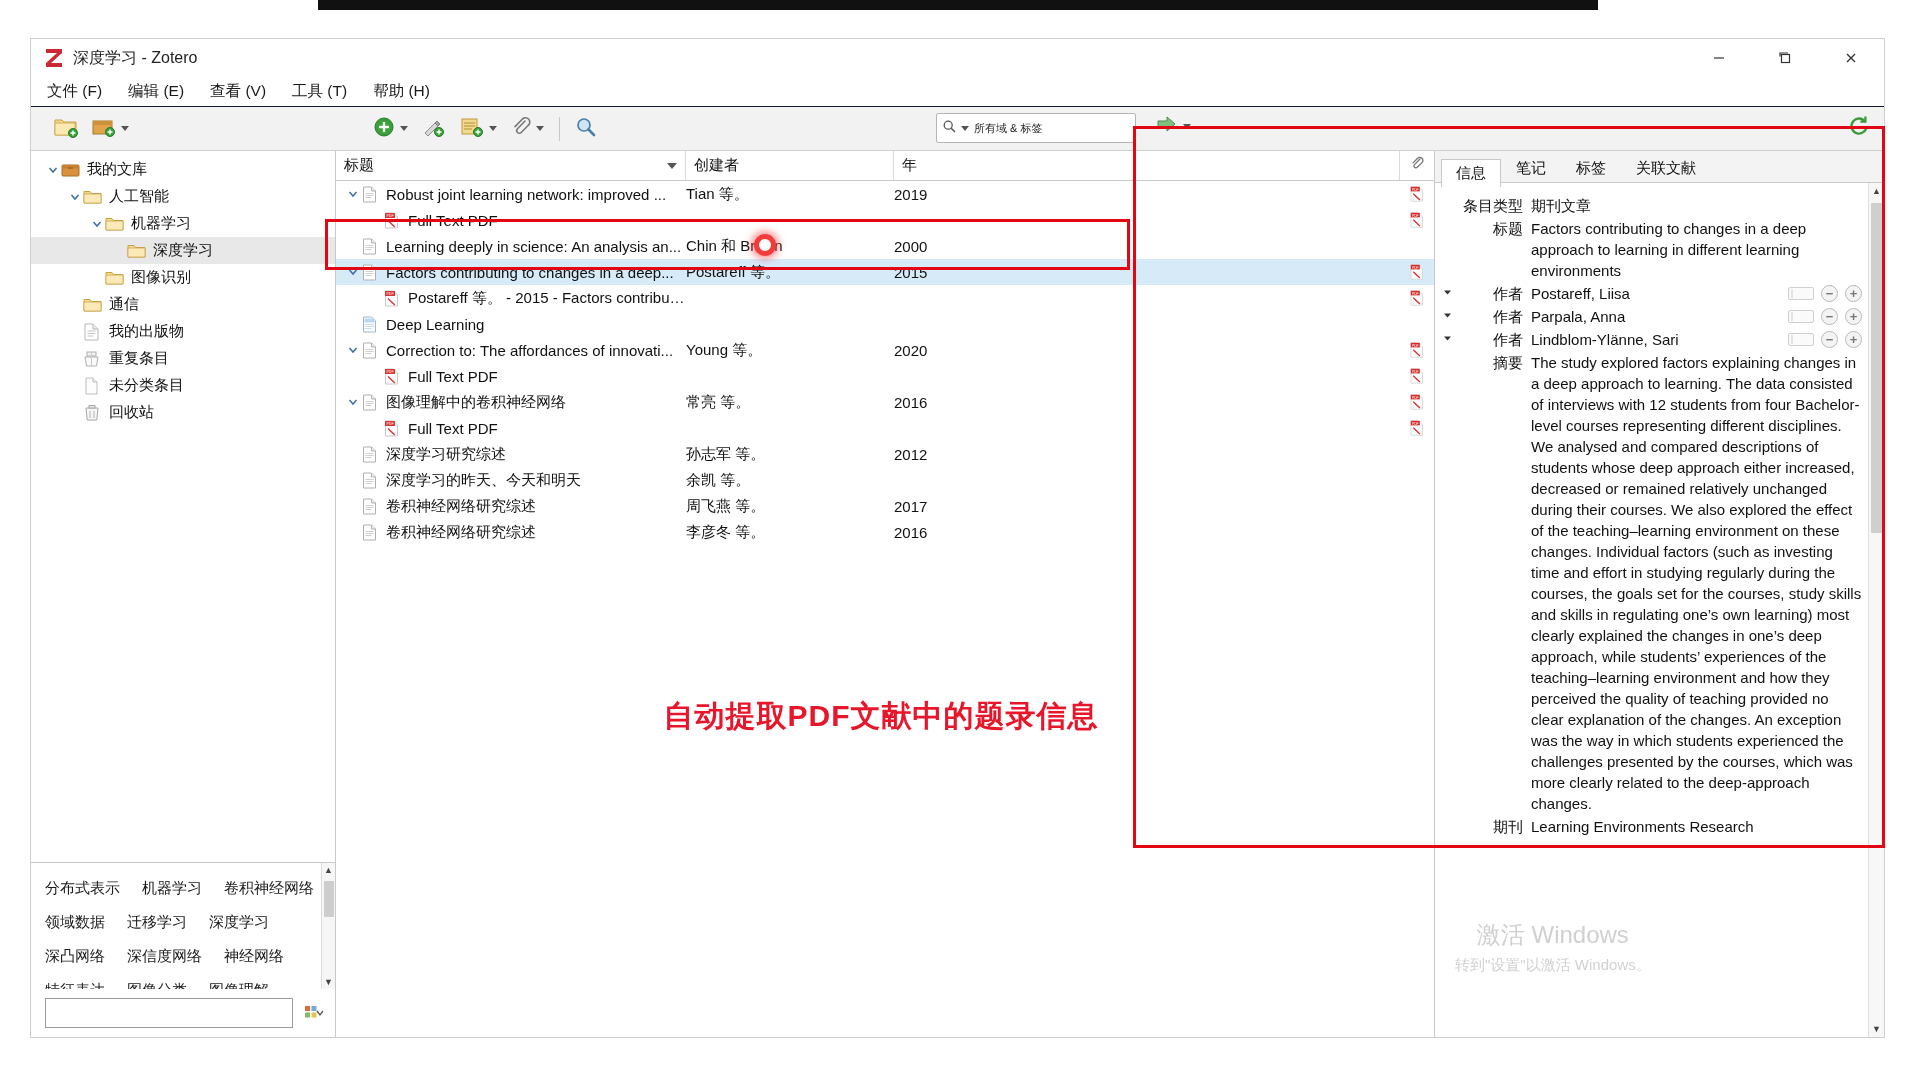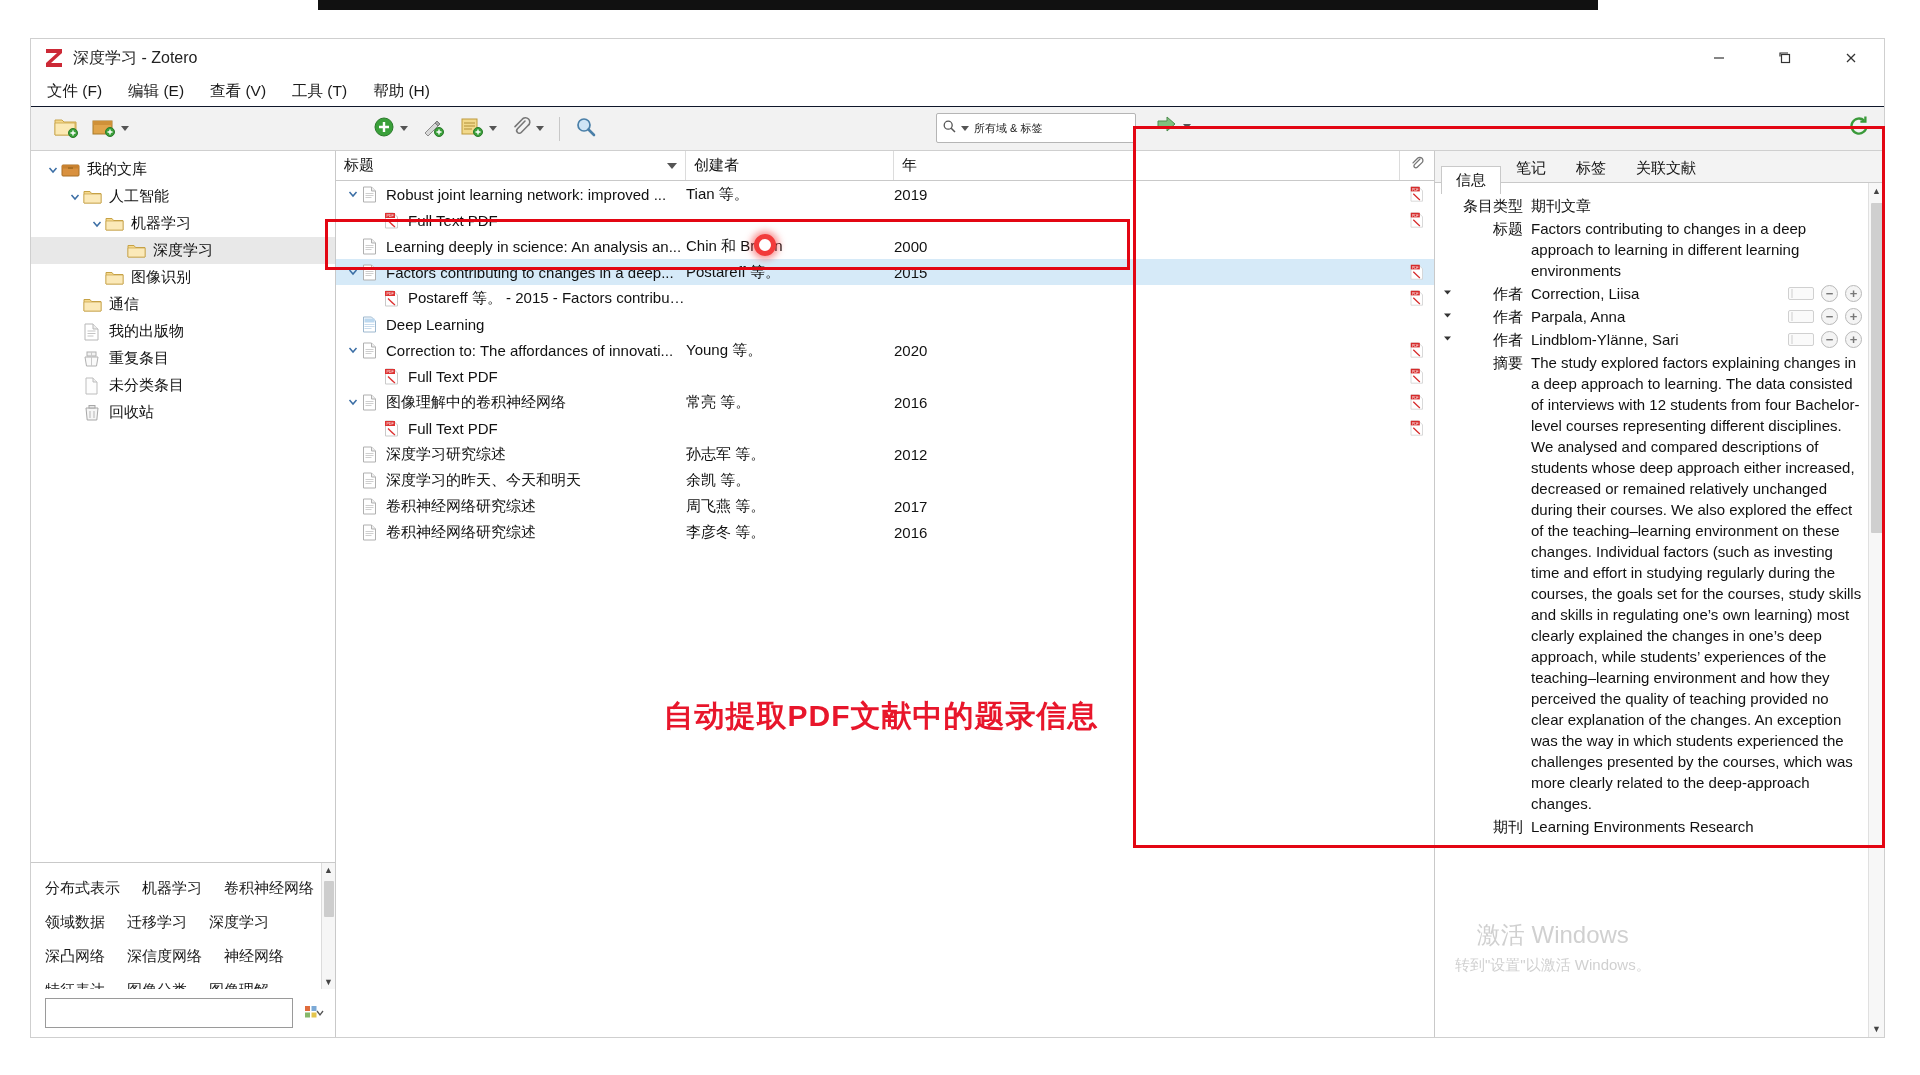--- a/index.html
+++ b/index.html
@@ -102,21 +102,21 @@
   }
 
   
   .redbox { position:absolute; border:3px solid #e30613; pointer-events:none; }
   .cursor-dot { position:absolute; width:22px; height:22px; border-radius:50%; border:5px solid #f23b3b; background:#fff; box-shadow:0 0 7px 3px rgba(242,59,59,.55); }
 
   
   .right-pane { width:450px; flex:none; border-left:1px solid #c9c9c9; display:flex; flex-direction:column; background:#fff; }
   .tabs { height:32px; display:flex; align-items:flex-end; background:#f3f3f3; border-bottom:1px solid #c9c9c9; padding-left:6px; flex:none;}
   .tab { height:28px; padding:0 14px; display:flex; align-items:center; font-size:15px; color:#111; border:1px solid transparent; border-bottom:none; }
-  .tab.active { background:#fff; border-color:#c9c9c9; position:relative; top:12px; }
+  .tab.active { background:#fff; border-color:#c9c9c9; position:relative; top:5px; }
 
   .info-wrap { flex:1; display:flex; min-height:0; }
   .info-body { flex:1; overflow:hidden; padding:12px 6px 6px 4px; min-width:0;}
   .fieldrow { display:flex; font-size:15px; line-height:21px; margin-bottom:2px; color:#111; }
   .fl-twisty { width:16px; flex:none; display:flex; align-items:flex-start; justify-content:center; padding-top:5px;}
   .fl-label { width:76px; flex:none; text-align:right; padding-right:8px; color:#111; white-space:nowrap;}
   .fl-value { flex:1; min-width:0; word-wrap:break-word; }
   .creator-ctrls { display:flex; align-items:center; gap:7px; padding-left:6px; flex:none; }
   .mode-box { width:26px; height:13px; border:1px solid #d0d0d0; background:#fafafa; border-radius:2px; position:relative;}
   .mode-box::before { content:""; position:absolute; left:2px; top:1px; width:2px; height:9px; background:#e4e4e4;}
@@ -803,21 +803,21 @@
                 <span class="fl-label">标题</span>
                 <span class="fl-value clickable">Factors contributing to changes in a deep approach to learning in different learning environments</span>
               </div>
               <div class="fieldrow">
                 <span class="fl-twisty">
                   <svg width="9" height="9" viewBox="0 0 9 9">
                     <path d="M1 2.5l3.5 4 3.5-4z" fill="#333"></path>
                   </svg>
                 </span>
                 <span class="fl-label">作者</span>
-                <span class="fl-value clickable">Correction, Liisa</span>
+                <span class="fl-value clickable">Postareff, Liisa</span>
                 <span class="creator-ctrls">
                   <span class="mode-box"></span>
                   <span class="circ">−</span>
                   <span class="circ">+</span>
                 </span>
               </div>
               <div class="fieldrow">
                 <span class="fl-twisty">
                   <svg width="9" height="9" viewBox="0 0 9 9">
                     <path d="M1 2.5l3.5 4 3.5-4z" fill="#333"></path>

